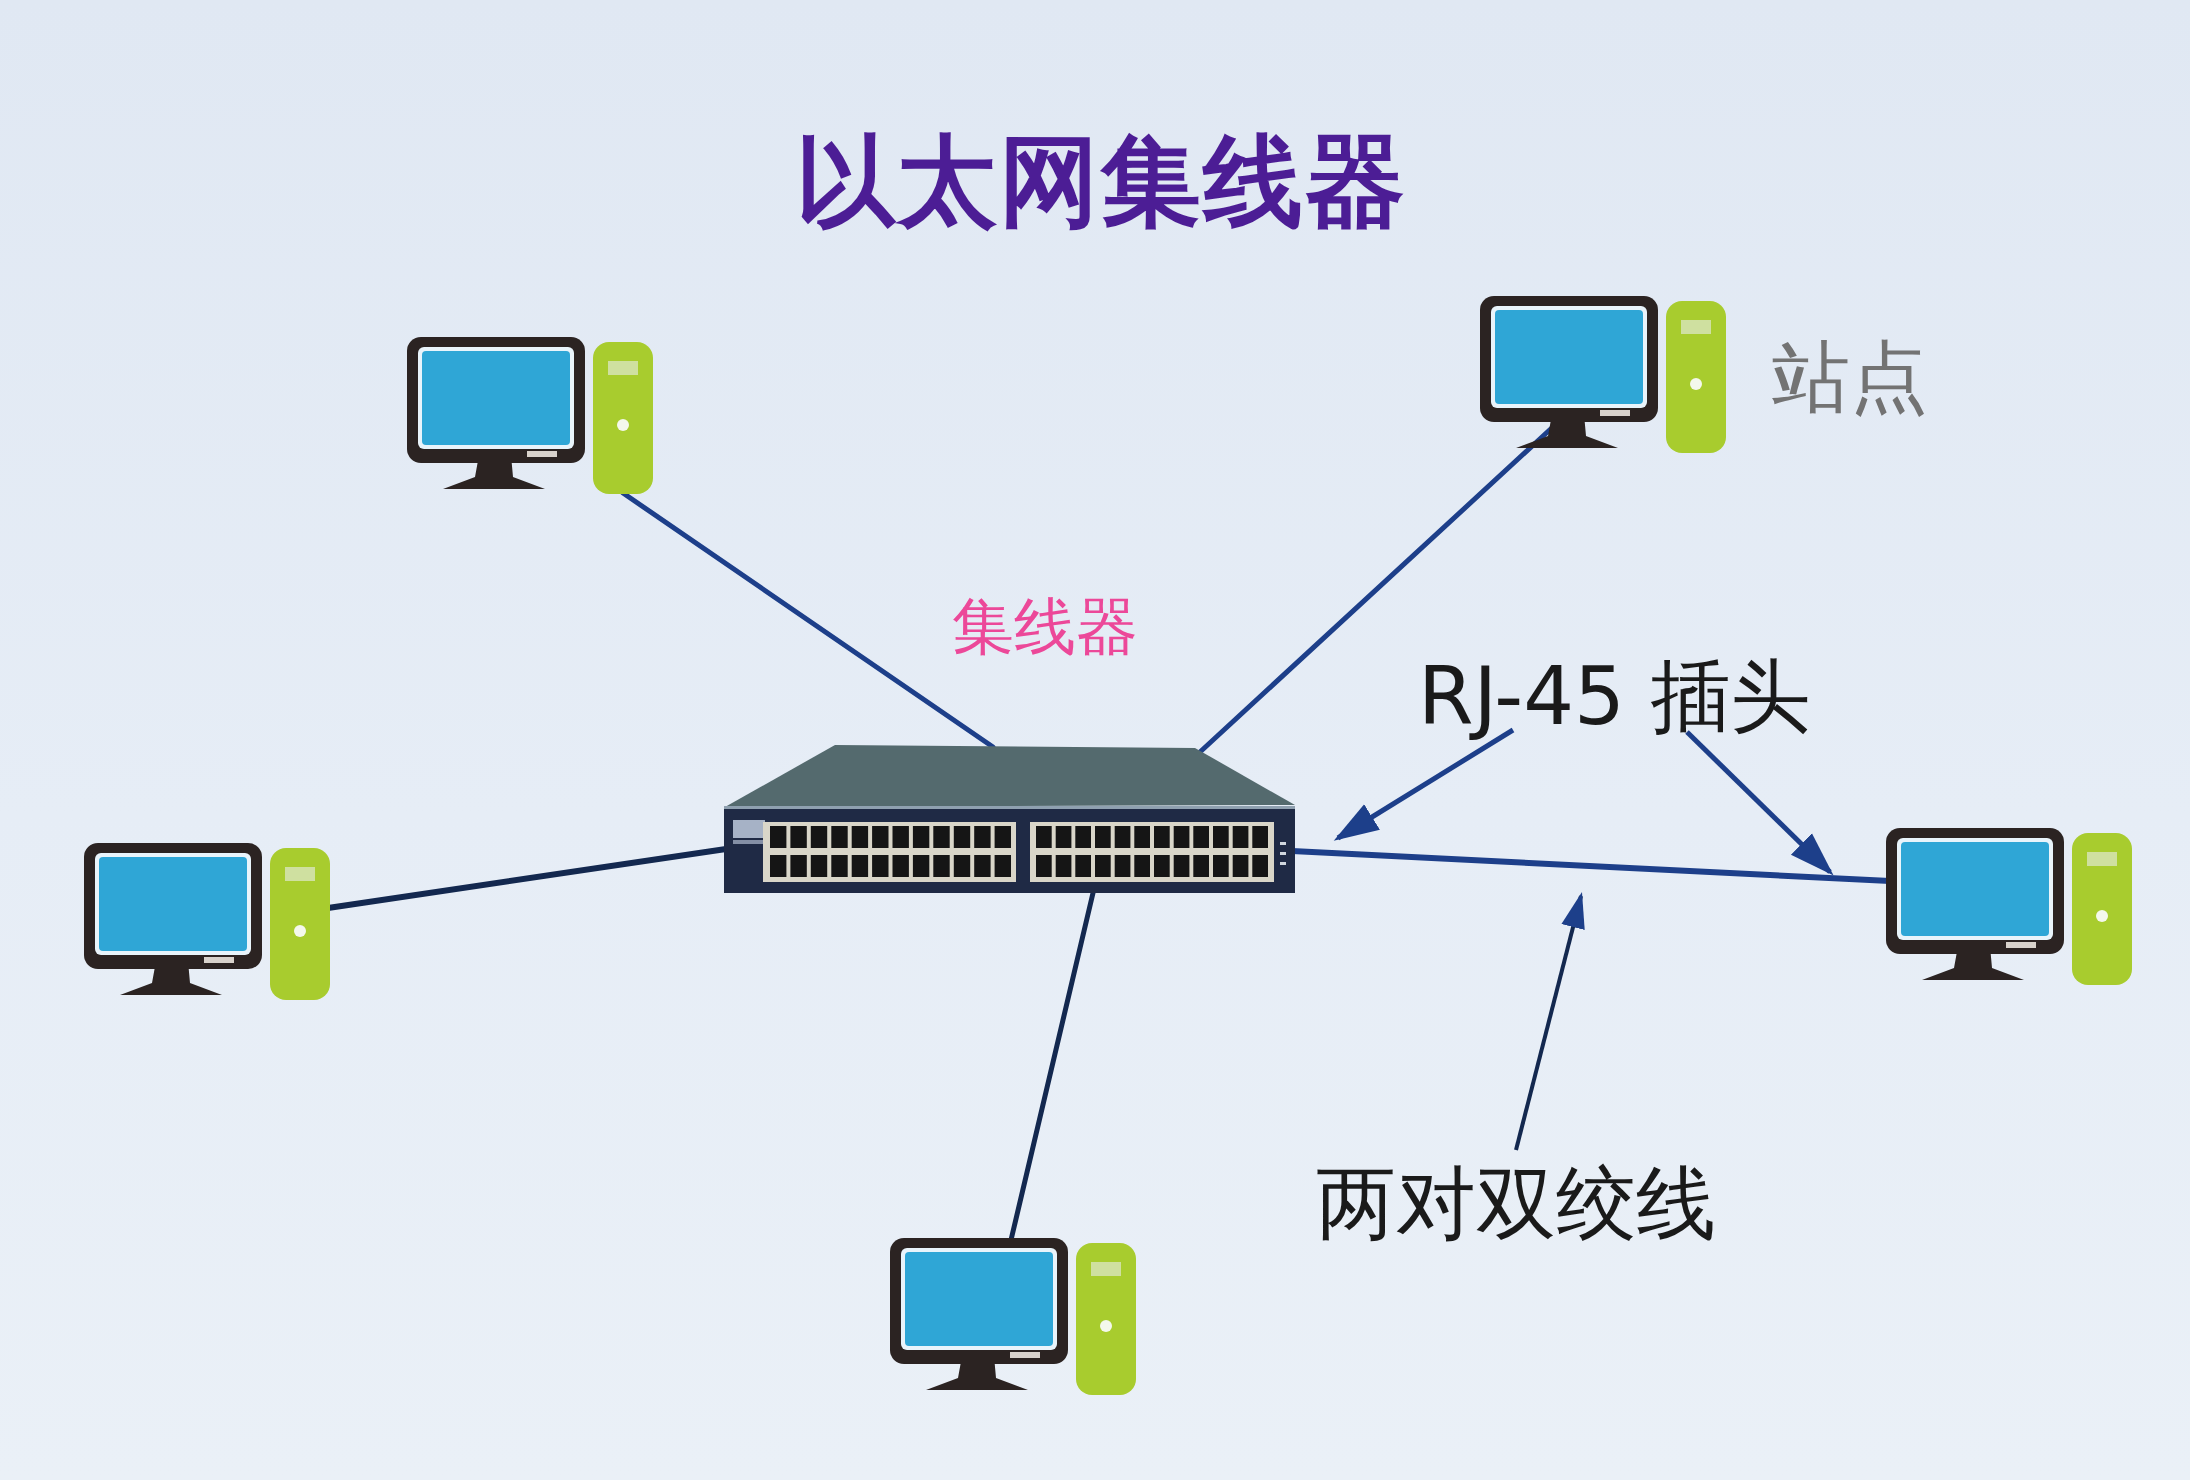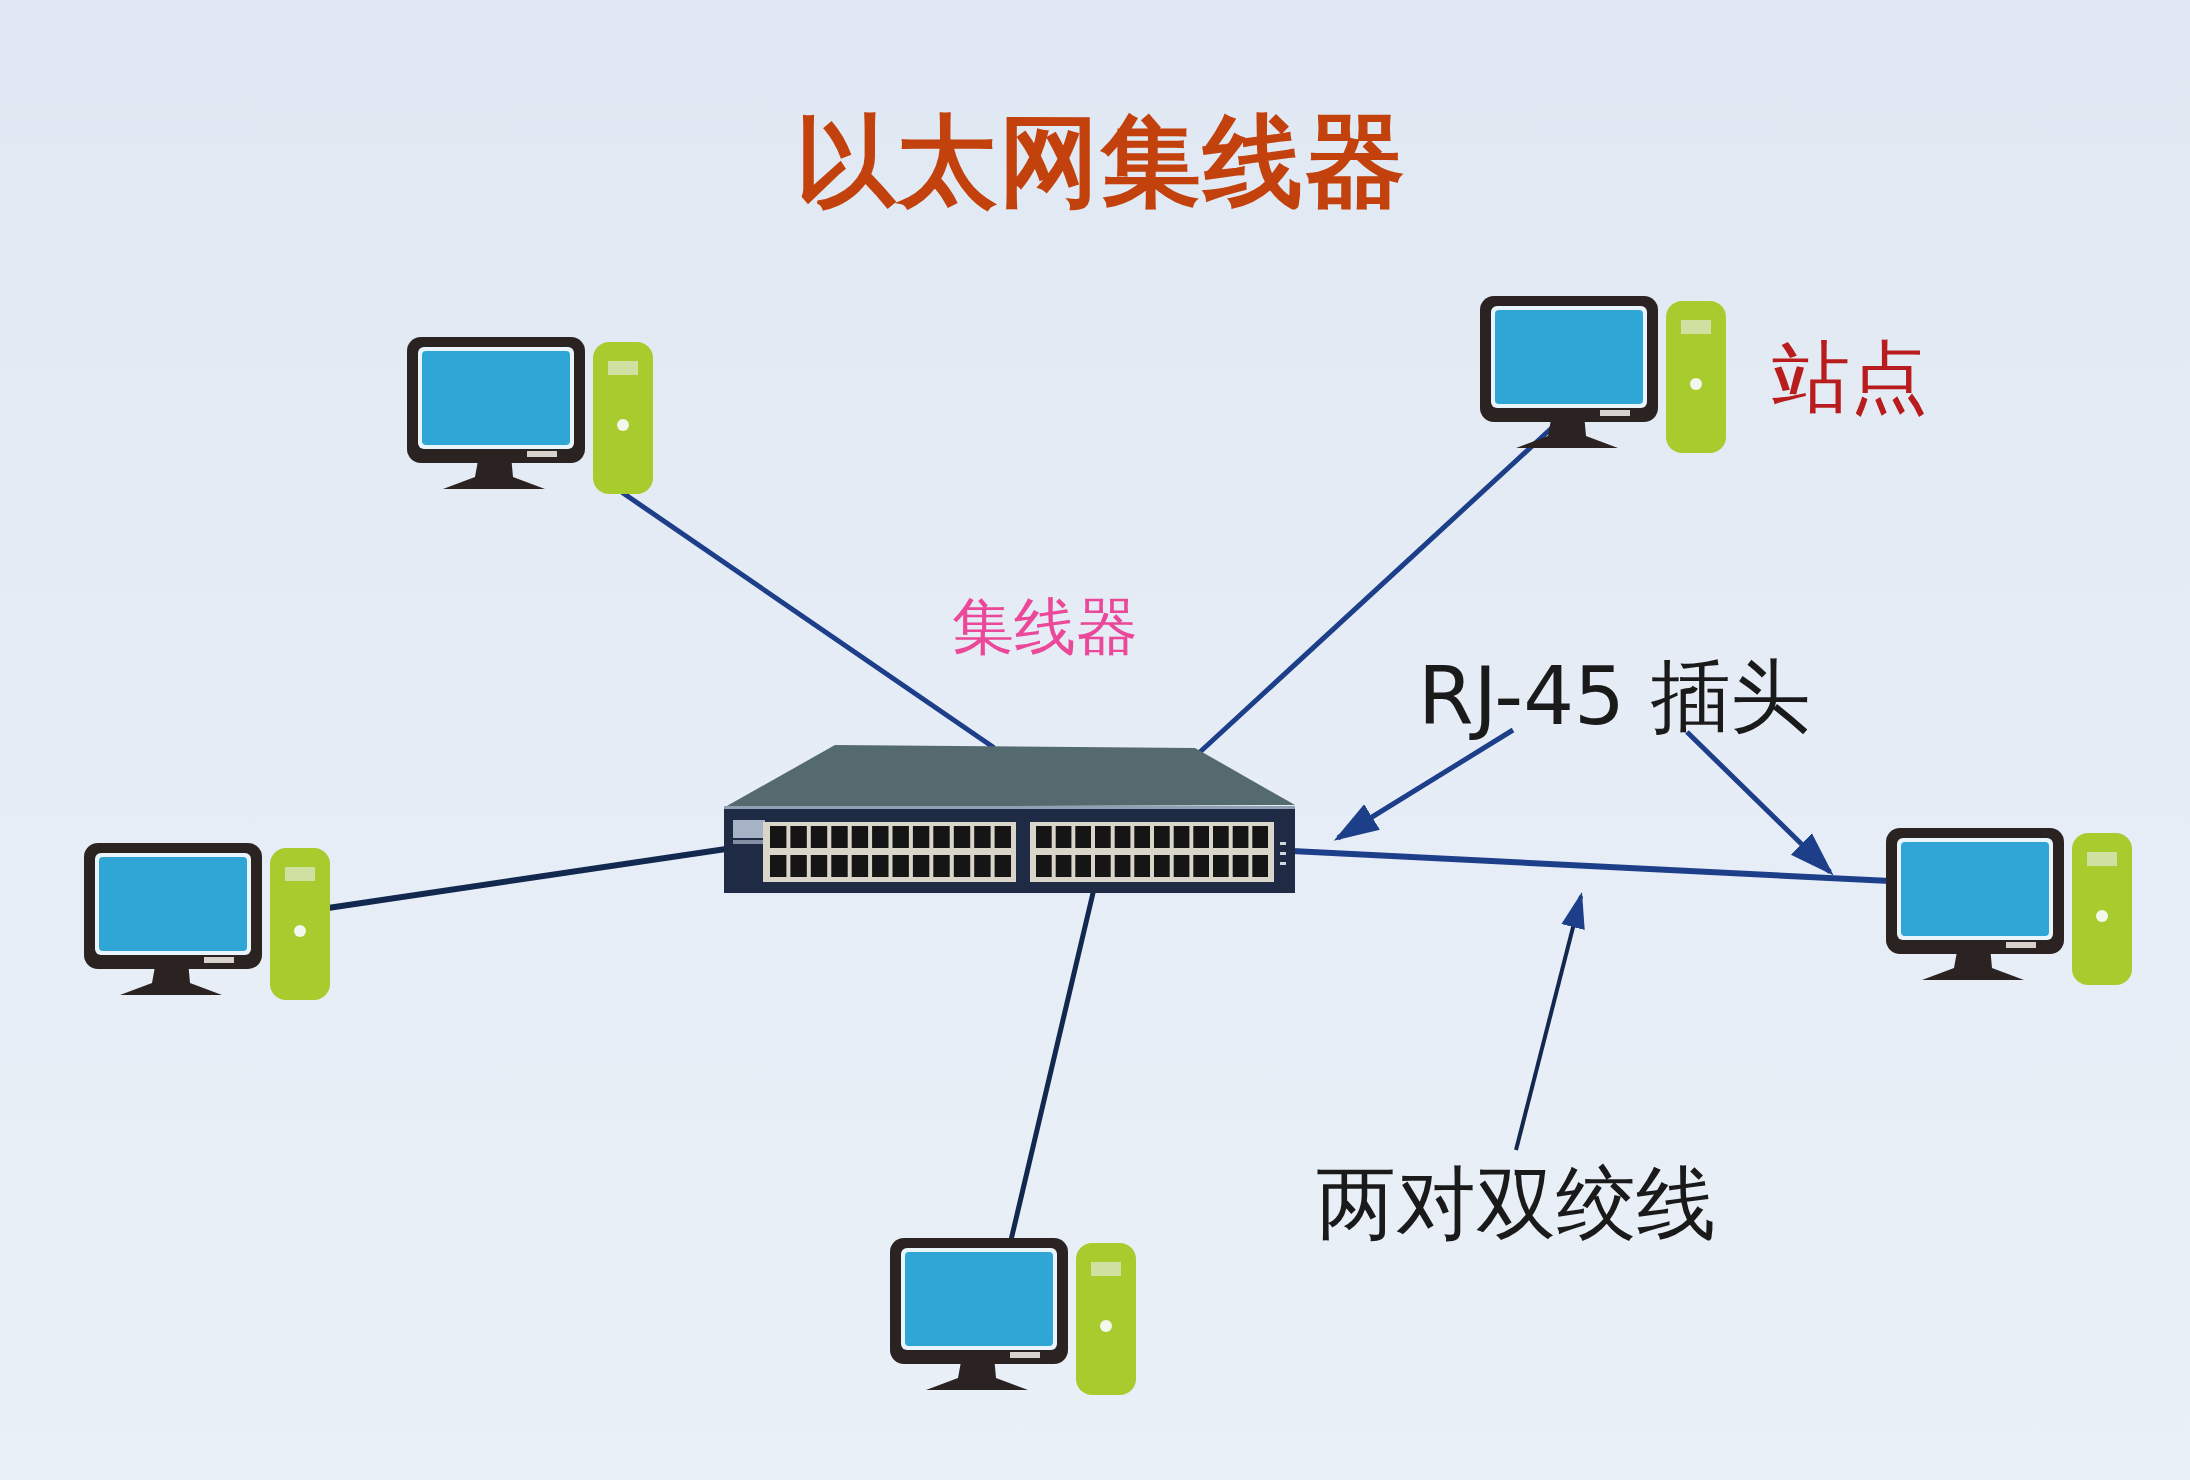--- a/index.html
+++ b/index.html
@@ -7,22 +7,22 @@
     width: 2190px; height: 1480px; overflow: hidden;
     background: linear-gradient(180deg, #e0e8f3 0%, #e6edf6 55%, #eaf0f7 100%);
     position: relative;
     font-family: "DejaVu Sans", "Liberation Sans", sans-serif;
   }
   #diagram { position: absolute; left: 0; top: 0; width: 2190px; height: 1480px; }
   .lbl {
     position: absolute; color: #141414; white-space: nowrap; line-height: 1;
     font-family: "DejaVu Sans", "Liberation Sans", sans-serif;
   }
-  #title { left: 795px; top: 112px; font-size: 100px; font-weight: bold; letter-spacing: 2px; color: #c2410c; }
-  #lbl-station { left: 1772px; top: 338px; font-size: 78px; color: #b91c1c; }
+  #title { left: 795px; top: 132px; font-size: 100px; font-weight: bold; letter-spacing: 2px; color: #4c1d95; }
+  #lbl-station { left: 1772px; top: 338px; font-size: 78px; color: #737373; }
   #lbl-hub { left: 952px; top: 596px; font-size: 62px; color: #ec4899; }
   #lbl-rj45 { left: 1418px; top: 633px; font-size: 80px; color: #1a1a1a; margin-top: 24px; }
   #lbl-twisted { left: 1316px; top: 1164px; font-size: 80px; color: #1a1a1a; }
 </style>
 </head>
 <body>
 
 <svg id="diagram" viewBox="0 0 2190 1480" xmlns="http://www.w3.org/2000/svg">
   <defs>
     <marker id="arrowhead" markerWidth="10" markerHeight="10" refX="8" refY="5" orient="auto" markerUnits="strokeWidth">

